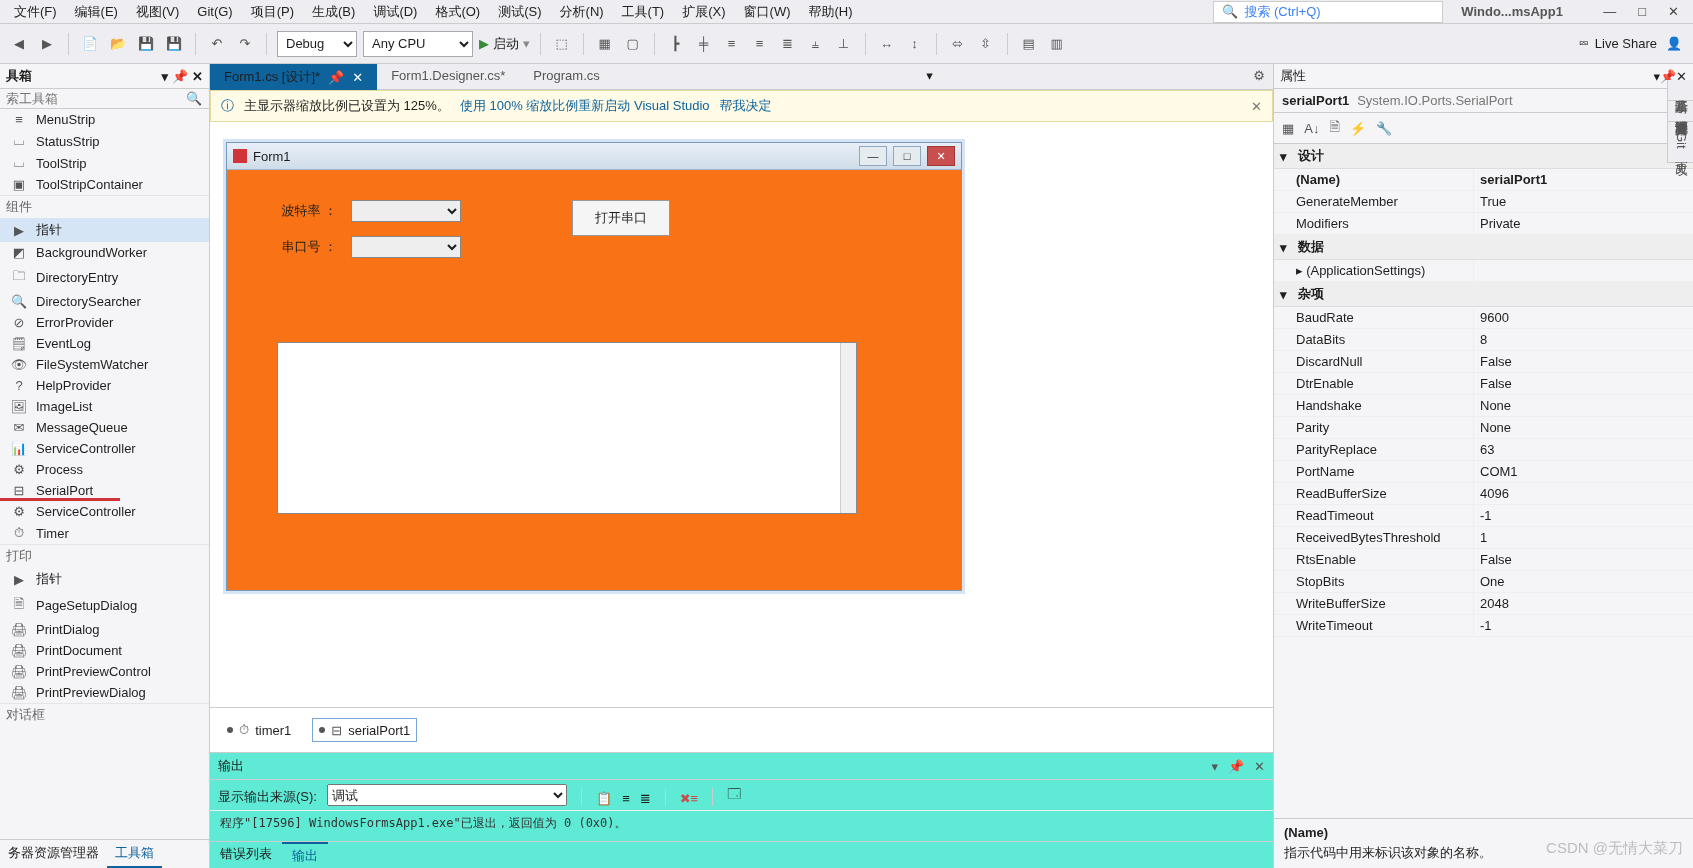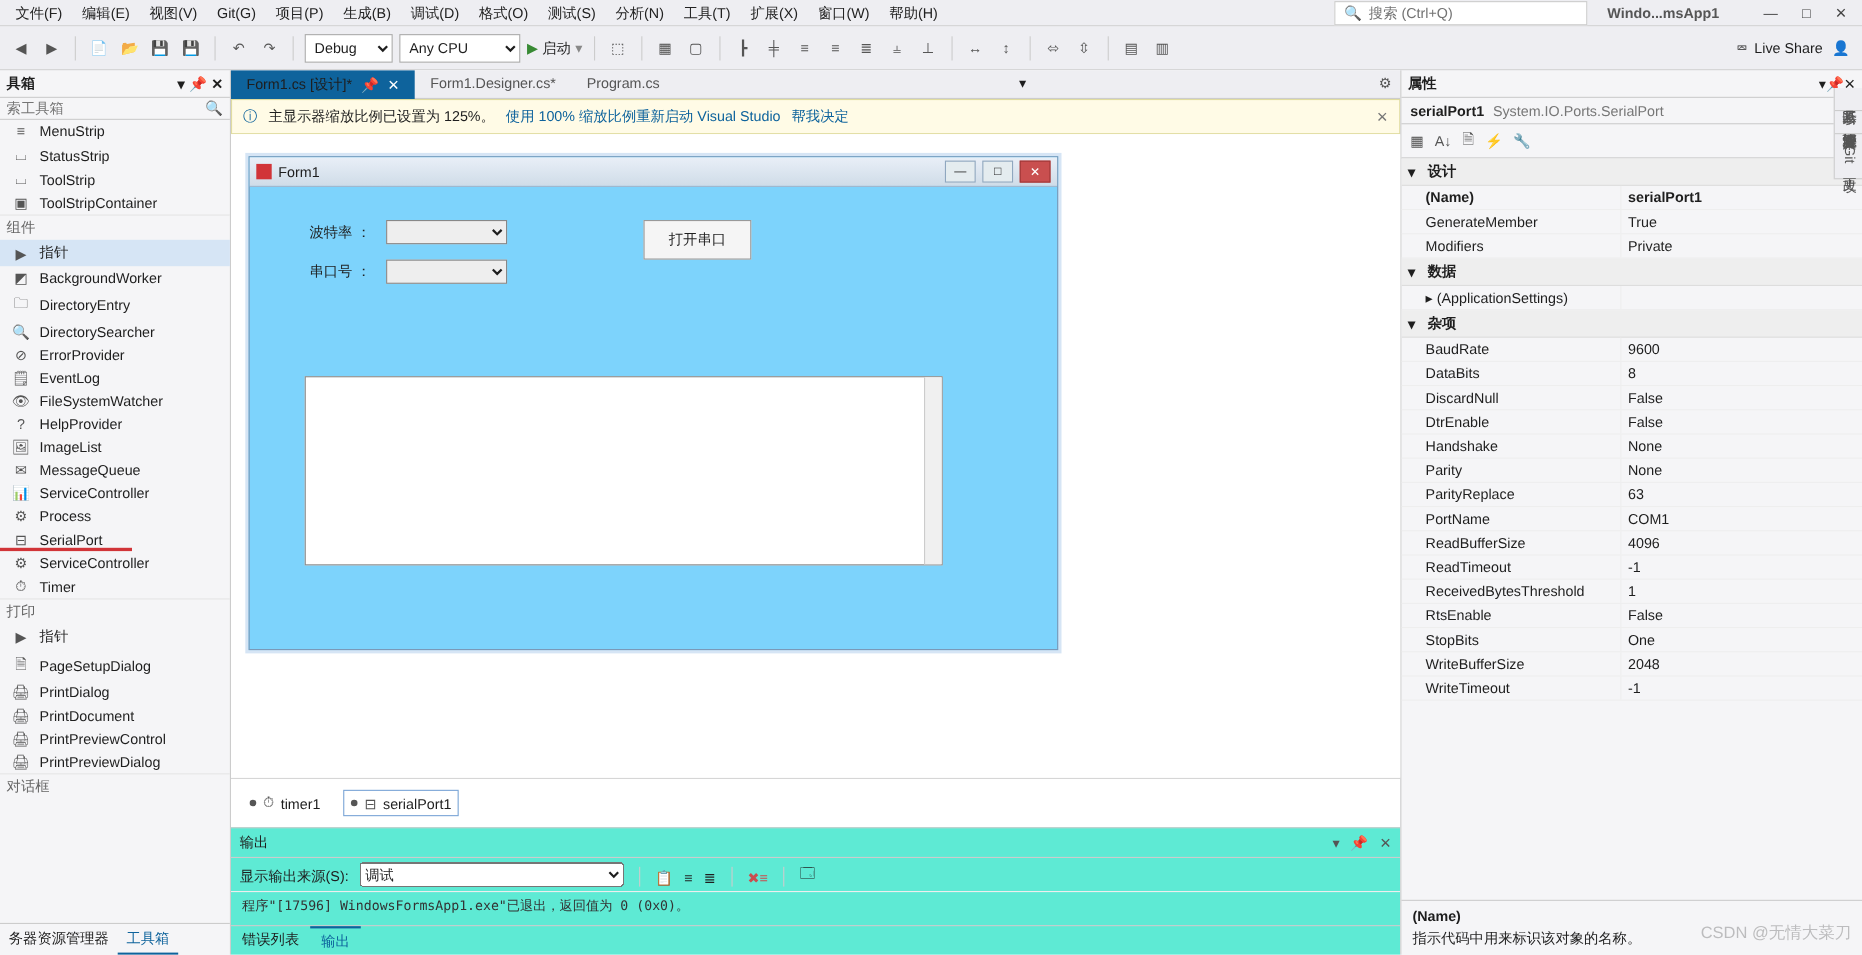--- a/index.html
+++ b/index.html
@@ -51,21 +51,21 @@
 .dtab{padding:4px 14px;color:#555;display:flex;align-items:center;gap:8px}
 .dtab.active{background:#0e639c;color:#fff}
 .dtab.active .pin,.dtab.active .x{color:#fff}
 .doctabs .gear{margin-left:auto;padding:4px 8px;color:#555}
 .infobar{background:#fffbe6;border:1px solid #e0dca0;padding:6px 10px;display:flex;align-items:center;gap:10px}
 .infobar .ico{color:#0e639c}
 .infobar a{color:#0e639c;text-decoration:none}
 .infobar .close{margin-left:auto;color:#777}
 
 .designer-wrap{flex:1;position:relative;background:#fff;overflow:auto;padding:20px 16px 10px 16px}
-.formwin{width:736px;background:#7dd3fc;border:1px solid #7a99b8;box-shadow:0 0 0 3px #d6e5f5}
+.formwin{width:736px;background:#f97316;border:1px solid #7a99b8;box-shadow:0 0 0 3px #d6e5f5}
 .formtitle{background:linear-gradient(#e9eff7,#cfdce8);border-bottom:1px solid #9fb8cf;display:flex;align-items:center;padding:3px 6px;gap:6px}
 .formtitle .ficn{width:14px;height:14px;background:#d13438}
 .formtitle .ftxt{flex:1}
 .formtitle .wbtn{width:28px;height:20px;border:1px solid #8fa7bf;background:#e4ecef;display:flex;align-items:center;justify-content:center;font-size:11px}
 .formtitle .wbtn.red{background:#c94f4f;color:#fff;border-color:#a03838}
 .formbody{padding:30px 50px;min-height:420px;position:relative}
 .row{display:flex;align-items:center;gap:14px;margin-bottom:14px}
 .row label{width:60px;text-align:right}
 .row select{width:110px;height:22px;border:1px solid #888;background:#eee}
 .openbtn{border:1px solid #999;background:#f5f5f5;padding:8px 22px;margin-left:60px}
@@ -87,21 +87,21 @@
 .outrow select{width:240px;height:22px}
 .outrow .tsep{height:18px}
 .outbody{padding:4px 10px;font-family:Consolas,monospace;font-size:12px;color:#333;height:30px}
 .outtabs{display:flex;border-top:1px solid #ccc}
 .outtabs div{padding:3px 10px}
 .outtabs .active{color:#0e639c;border-top:2px solid #0e639c}
 
 
 .props{width:420px;background:#f5f5f7;border-left:1px solid #ccc;display:flex;flex-direction:column}
 .phead{display:flex;align-items:center;padding:3px 6px;border-bottom:1px solid #ccc}
-.phead .t{font-weight:bold}
+.phead .t{font-weight:normal}
 .phead .spacer{flex:1}
 .pname{display:flex;align-items:center;gap:8px;padding:4px 8px;border-bottom:1px solid #ccc}
 .pname .n{font-weight:bold}
 .pname .ty{color:#777}
 .ptb{display:flex;gap:10px;padding:4px 8px;border-bottom:1px solid #ccc;align-items:center}
 .ptb span{color:#555}
 .ptb .lightning{color:#e6a700}
 .pgrid{flex:1;overflow:auto}
 .pcat{display:flex;align-items:center;padding:3px 6px;background:#eee;border-bottom:1px solid #ddd;font-weight:bold;gap:6px}
 .pcat .ex{width:12px}
@@ -132,21 +132,21 @@
   <span>调试(D)</span>
   <span>格式(O)</span>
   <span>测试(S)</span>
   <span>分析(N)</span>
   <span>工具(T)</span>
   <span>扩展(X)</span>
   <span>窗口(W)</span>
   <span>帮助(H)</span>
   <div class="searchbox">
         <span>🔍</span>
-        <span style="color:#737373">搜索 (Ctrl+Q)</span>
+        <span style="color:#3b82f6">搜索 (Ctrl+Q)</span>
       </div>
   <div class="title-right">Windo...msApp1</div>
   <div class="winbtns">
    <span>—</span>
    <span>□</span>
    <span>✕</span>
   </div>
  </div>
 
  <div class="toolbar">
@@ -345,21 +345,21 @@
    <div class="designer-wrap">
      <div class="formwin">
        <div class="formtitle">
          <span class="ficn"></span>
          <span class="ftxt">Form1</span>
          <span class="wbtn">—</span>
          <span class="wbtn">□</span>
          <span class="wbtn red">✕</span>
        </div>
        <div class="formbody">
-         <div style="display:flex;gap:64px;align-items:flex-start">
+         <div style="display:flex;gap:51px;align-items:flex-start">
            <div>
              <div class="row">
                     <label>波特率 ：</label>
                     <select></select>
                   </div>
              <div class="row">
                     <label>串口号 ：</label>
                     <select></select>
                   </div>
            </div>

